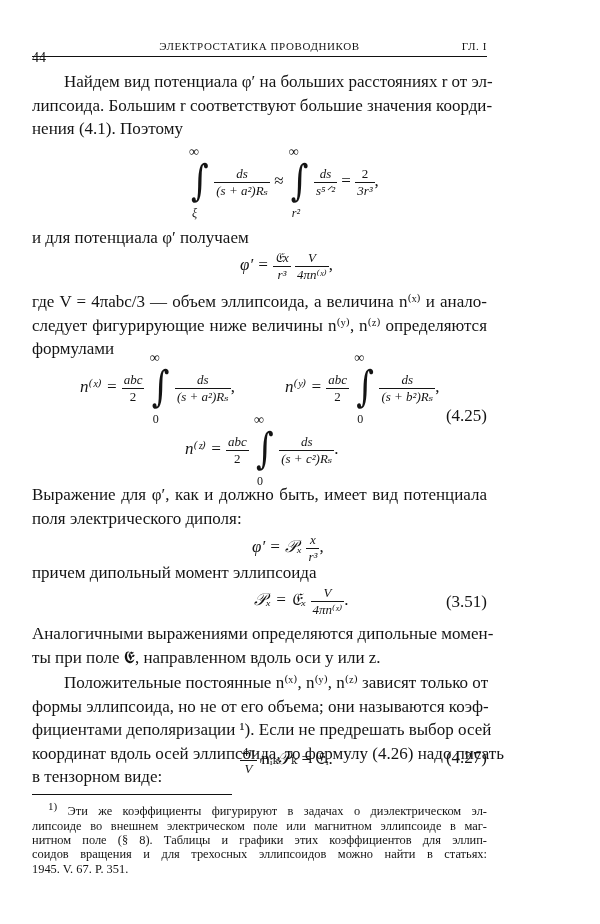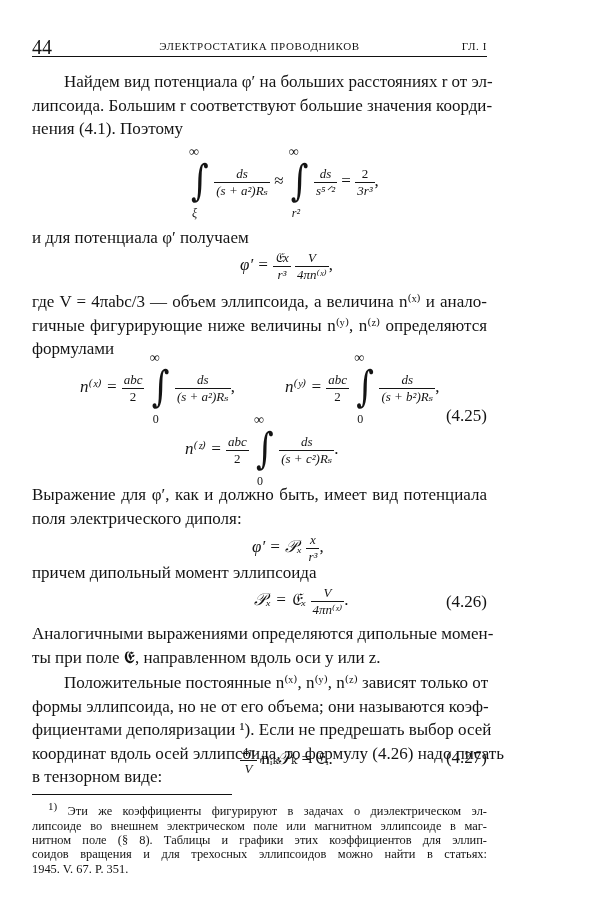--- a/index.html
+++ b/index.html
@@ -1,20 +1,20 @@
 <!DOCTYPE html>
 <html><head>
 <meta charset="utf-8">
 <style>
   html, body { margin: 0; padding: 0; background: #ffffff; }
   body { width: 600px; height: 924px; overflow: hidden; position: relative;
          font-family: "Liberation Serif", "DejaVu Serif", serif; color: #141414; }
   .abs { position: absolute; }
   .hdr { left: 32px; top: 34px; width: 455px; height: 22px; border-bottom: 1.3px solid #111; }
-  .hdr .pn { position: absolute; left: 0; top: 2px; font-size: 20px; }
+  .hdr .pn { position: absolute; left: 0; top: 16px; font-size: 14px; }
   .hdr .ti { position: absolute; left: 0; width: 455px; top: 6px; text-align: center; font-size: 11px; letter-spacing: 0.6px; }
   .hdr .ch { position: absolute; right: 0; top: 6px; font-size: 11px; letter-spacing: 0.6px; }
   .para { left: 32px; width: 455px; font-size: 17px; line-height: 23.5px; text-align: justify; }
   .ind { text-indent: 32px; }
   .line { white-space: nowrap; text-align: justify; text-align-last: justify; display: block; }
   .last { text-align-last: left; }
   .eq { font-size: 17px; white-space: nowrap; }
   .eqnum { font-size: 17px; }
   .frac { display: inline-block; vertical-align: middle; text-align: center; }
   .frac > span { display: block; padding: 0 2px; }
@@ -82,21 +82,21 @@
     <span class="den" style="font-style:italic;">r³</span>
   </span>
   <span class="frac">
     <span class="num" style="font-style:italic;">V</span>
     <span class="den" style="font-style:italic;">4πn⁽ˣ⁾</span>
   </span><span>,</span>
 </div>
 
 <div class="abs para" style="top:290px;">
   <span class="line">где V = 4πabc/3 — объем эллипсоида, а величина n⁽ˣ⁾ и анало-</span>
-  <span class="line">гичные фигурирующие ниже величины n⁽ʸ⁾, n⁽ᶻ⁾ определяются</span>
+  <span class="line">следует фигурирующие ниже величины n⁽ʸ⁾, n⁽ᶻ⁾ определяются</span>
   <span class="line last">формулами</span>
 </div>
 
 <div class="abs eq" style="left:80px; top:358px; width:407px; height:118px;">
   <div style="position:absolute; left:0; top:0;">
     <span style="font-style:italic;">n⁽ˣ⁾ =</span>
     <span class="frac">
       <span class="num" style="font-style:italic;">abc</span>
       <span class="den">2</span>
     </span>
@@ -163,21 +163,21 @@
 </div>
 
 <div class="abs eq" style="left:32px; top:585px; width:455px; height:36px;">
   <div style="position:absolute; left:222px; top:0;">
     <span style="font-style:italic;">𝒫ₓ = 𝔈ₓ</span>
     <span class="frac">
       <span class="num" style="font-style:italic;">V</span>
       <span class="den" style="font-style:italic;">4πn⁽ˣ⁾</span>
     </span><span>.</span>
   </div>
-  <span class="eqnum" style="position:absolute; right:0; top:7px;">(4.26)</span>
+  <span class="eqnum" style="position:absolute; right:0; top:7px;">(3.51)</span>
 </div>
 
 <div class="abs para" style="top:622px;">
   <span class="line">Аналогичными выражениями определяются дипольные момен-</span>
   <span class="line last">ты при поле 𝕰, направленном вдоль оси y или z.</span>
 </div>
 
 <div class="abs para" style="top:671px;">
   <span class="line" style="text-indent:32px;">Положительные постоянные n⁽ˣ⁾, n⁽ʸ⁾, n⁽ᶻ⁾ зависят только от</span>
   <span class="line">формы эллипсоида, но не от его объема; они называются коэф-</span>

